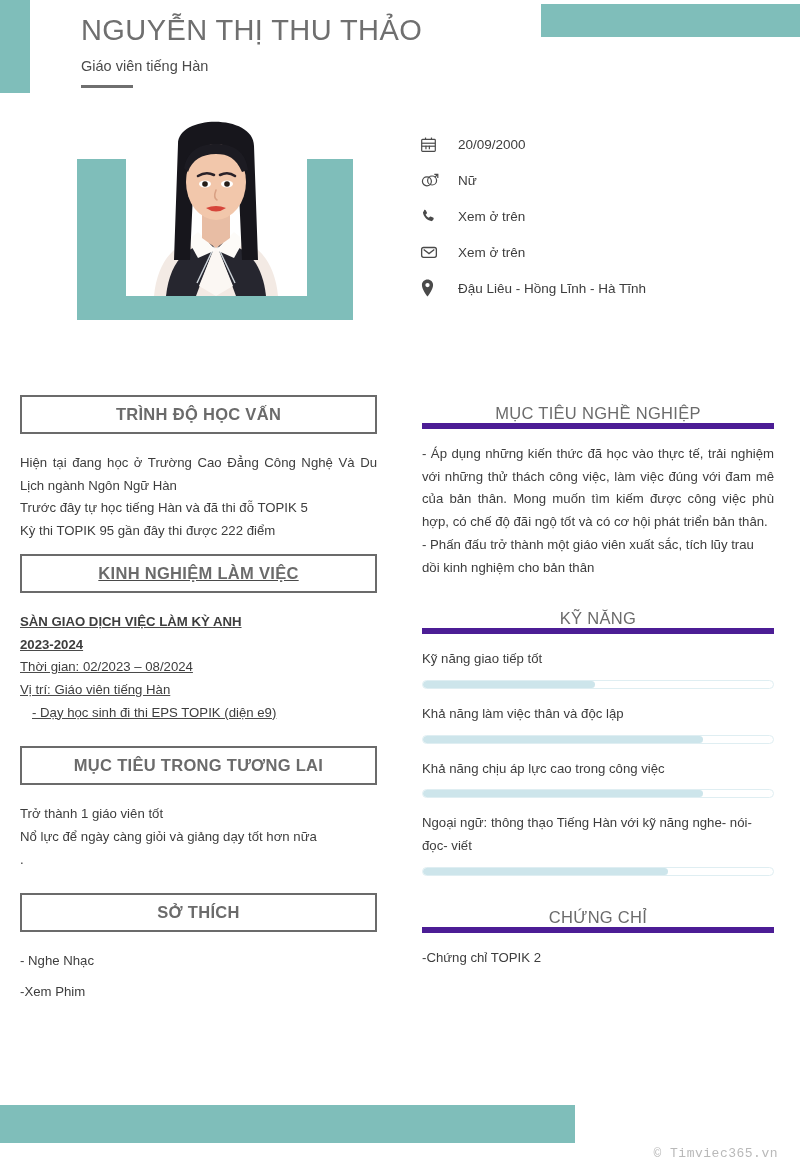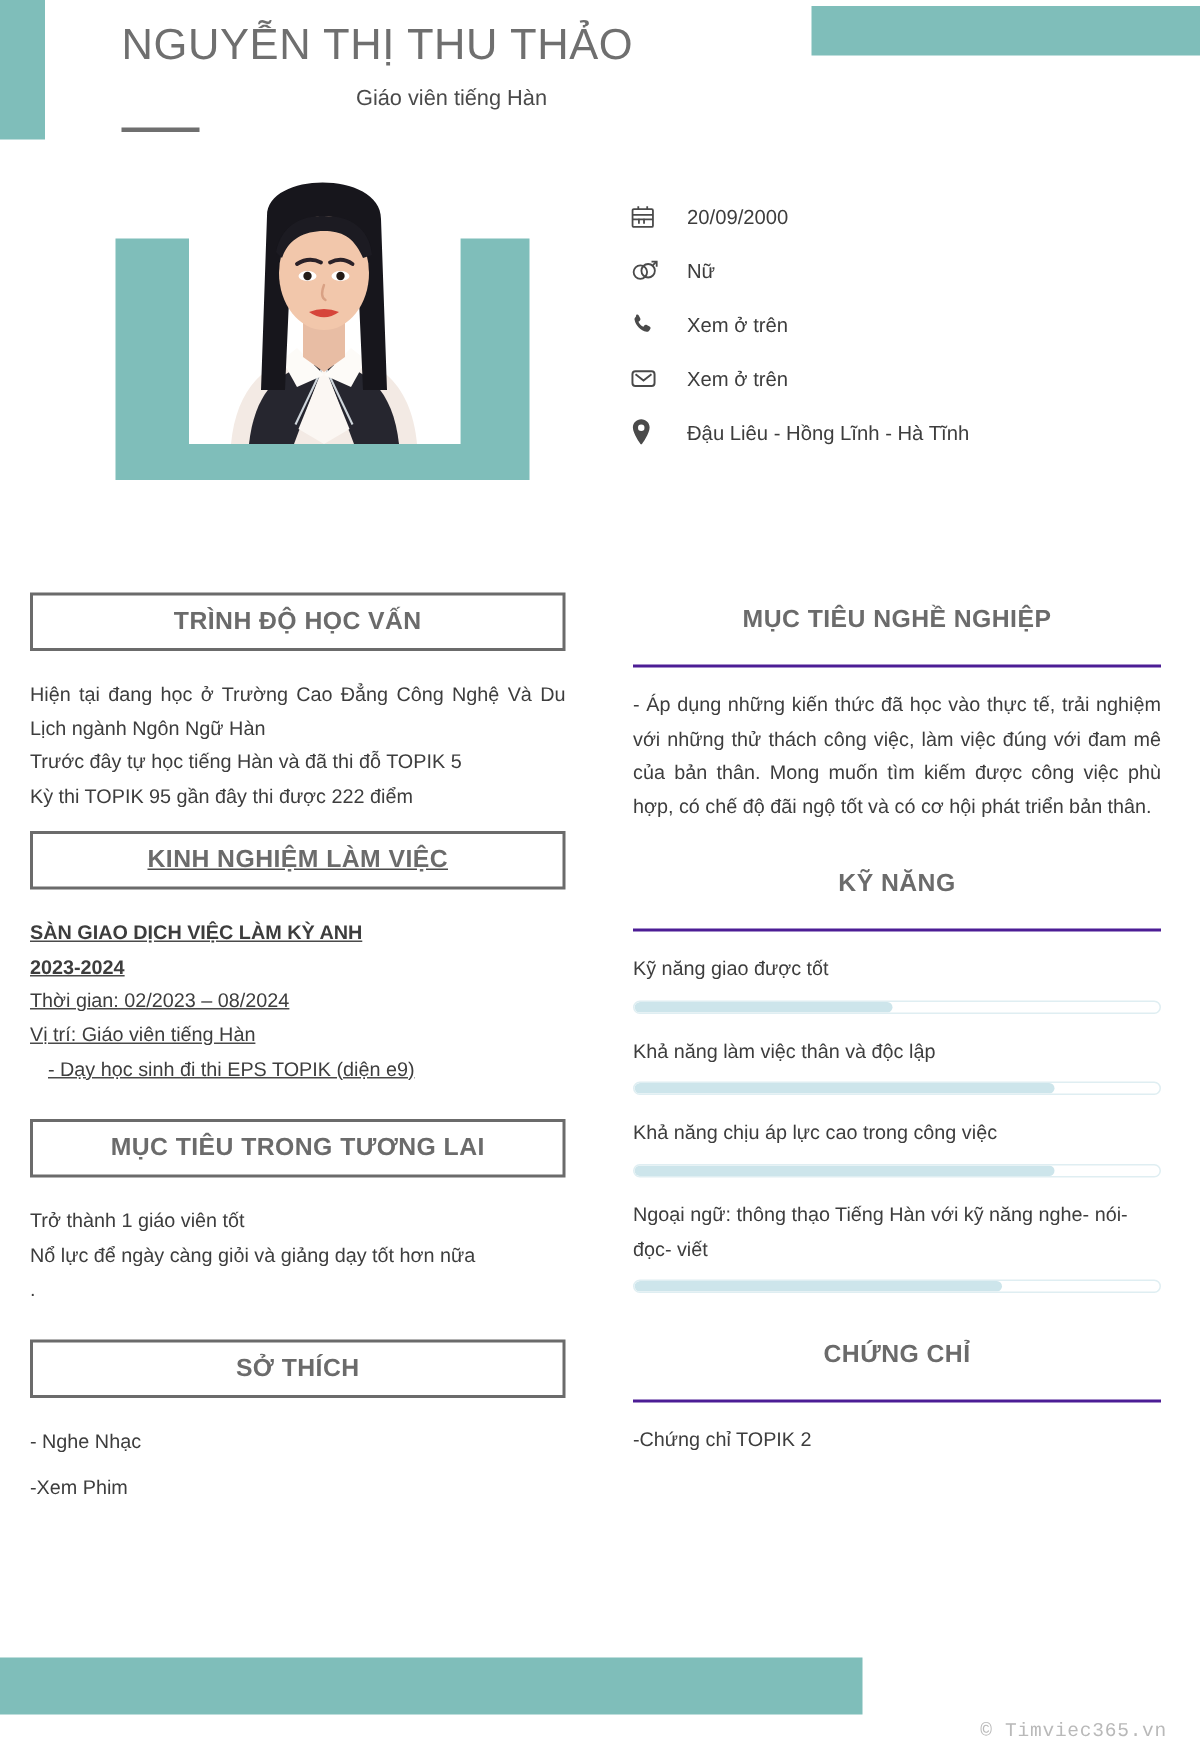--- a/index.html
+++ b/index.html
@@ -46,21 +46,20 @@
     letter-spacing: 0.4px;
     color: #6f6f6f;
     line-height: 1.25;
     white-space: nowrap;
   }
   .cv-job-title {
     font-size: 14.5px;
     font-weight: 400;
     color: #4a4a4a;
     margin-top: 10px;
-    text-align: center;
   }
   .title-underline {
     width: 52px;
     height: 3px;
     background: #6f6f6f;
     margin-top: 11px;
   }
 
   
   .photo-area {
@@ -125,26 +124,26 @@
     justify-content: center;
     font-size: 16.5px;
     font-weight: bold;
     letter-spacing: 0.3px;
     color: #6b6b6b;
   }
 
   
   .ul-heading {
     font-size: 16.5px;
-    font-weight: bold;
+    font-weight: normal;
     letter-spacing: 0.3px;
     color: #6b6b6b;
     text-align: center;
-    padding-bottom: 20px;
-    border-bottom: 2px solid #4c1d95;
+    padding-bottom: 0;
+    border-bottom: 6px solid #4c1d95;
   }
 
   .body-text {
     font-size: 13.2px;
     line-height: 1.72;
     color: #3d3d3d;
   }
   .body-text.justified { text-align: justify; }
   .body-text.bold { font-weight: bold; }
 
@@ -331,28 +330,29 @@
     </div>
   </div>
 </div>
 
 <div class="col-right">
 
   <div>
     <div class="ul-heading">MỤC TIÊU NGHỀ NGHIỆP</div>
     <div class="sec-right-body">
       <div class="body-text justified">- Áp dụng những kiến thức đã học vào thực tế, trải nghiệm với những thử thách công việc, làm việc đúng với đam mê của bản thân. Mong muốn tìm kiếm được công việc phù hợp, có chế độ đãi ngộ tốt và có cơ hội phát triển bản thân.</div>
+      <div class="body-text">- Phấn đấu trở thành một giáo viên xuất sắc, tích lũy trau dồi kinh nghiệm cho bản thân</div>
     </div>
   </div>
 
   <div style="margin-top:30px;">
     <div class="ul-heading">KỸ NĂNG</div>
 
     <div class="skill-item">
-      <div class="skill-label">Kỹ năng giao được tốt</div>
+      <div class="skill-label">Kỹ năng giao tiếp tốt</div>
       <div class="skill-track">
         <div class="skill-fill" style="width: 49%;"></div>
       </div>
     </div>
 
     <div class="skill-item">
       <div class="skill-label">Khả năng làm việc thân và độc lập</div>
       <div class="skill-track">
         <div class="skill-fill" style="width: 80%;"></div>
       </div>

